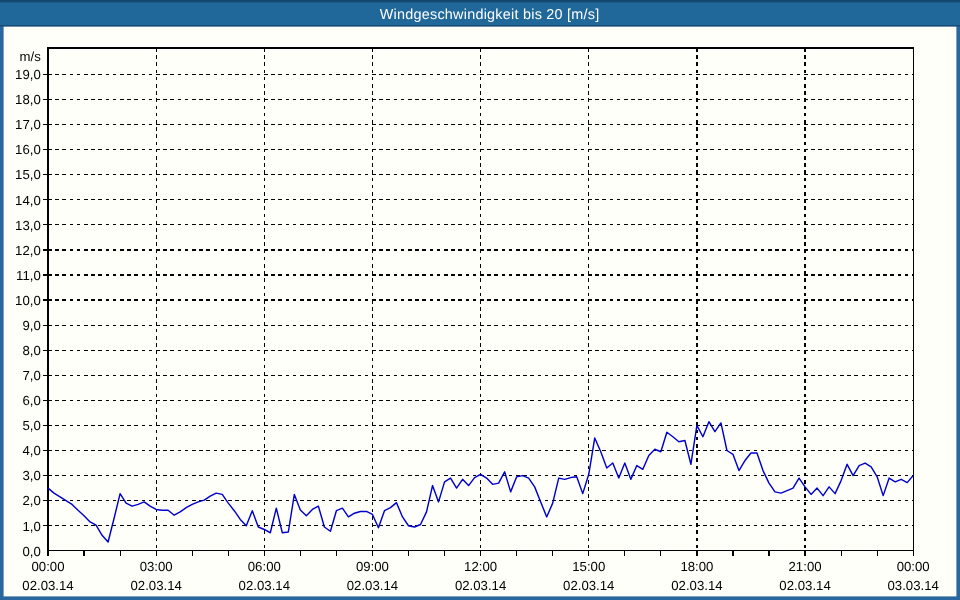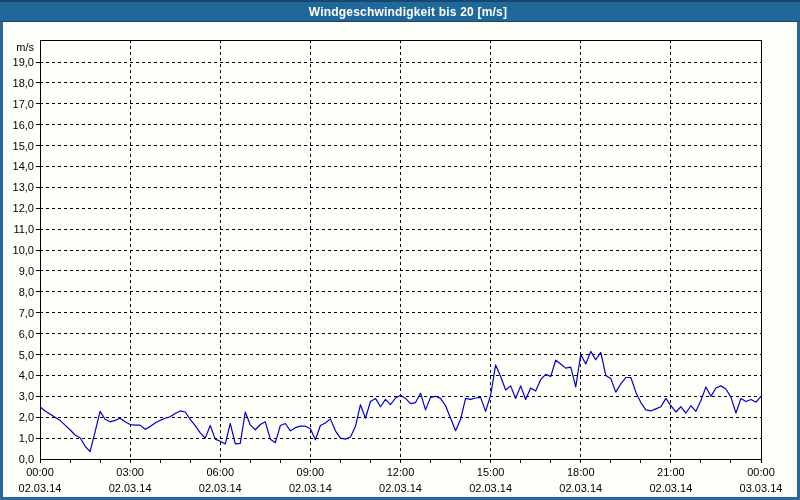--- a/index.html
+++ b/index.html
@@ -12,21 +12,21 @@
     position:absolute;inset:0;box-sizing:border-box;
     border-left:3px solid #2a679e;border-right:3px solid #2a679e;border-bottom:3px solid #2a679e;
     pointer-events:none;z-index:3;
   }
   .titlebar{
     position:absolute;top:0;left:0;width:800px;height:22px;box-sizing:border-box;
     background:#20689a;border-top:2px solid #15486e;border-bottom:1px solid #15486e;
     display:flex;align-items:center;justify-content:center;z-index:4;
   }
   .titlebar .title{
-    color:#ffffff;font-size:12px;font-weight:bold;letter-spacing:0.2px;margin-left:16px;
+    color:#ffffff;font-size:12px;font-weight:normal;letter-spacing:0.2px;margin-left:16px;
   }
   .chart-area{position:absolute;inset:0;z-index:2;}
   svg{position:absolute;left:0;top:0;}
   svg text{font-family:"Liberation Sans", sans-serif;fill:#000;}
 </style>
 </head>
 <body>
 
 <div class="window" style="background: rgb(255, 255, 250);">
   <div class="titlebar" style="background: rgb(32, 104, 154); border-top-color: rgb(21, 72, 110); border-bottom-color: rgb(21, 72, 110);">

